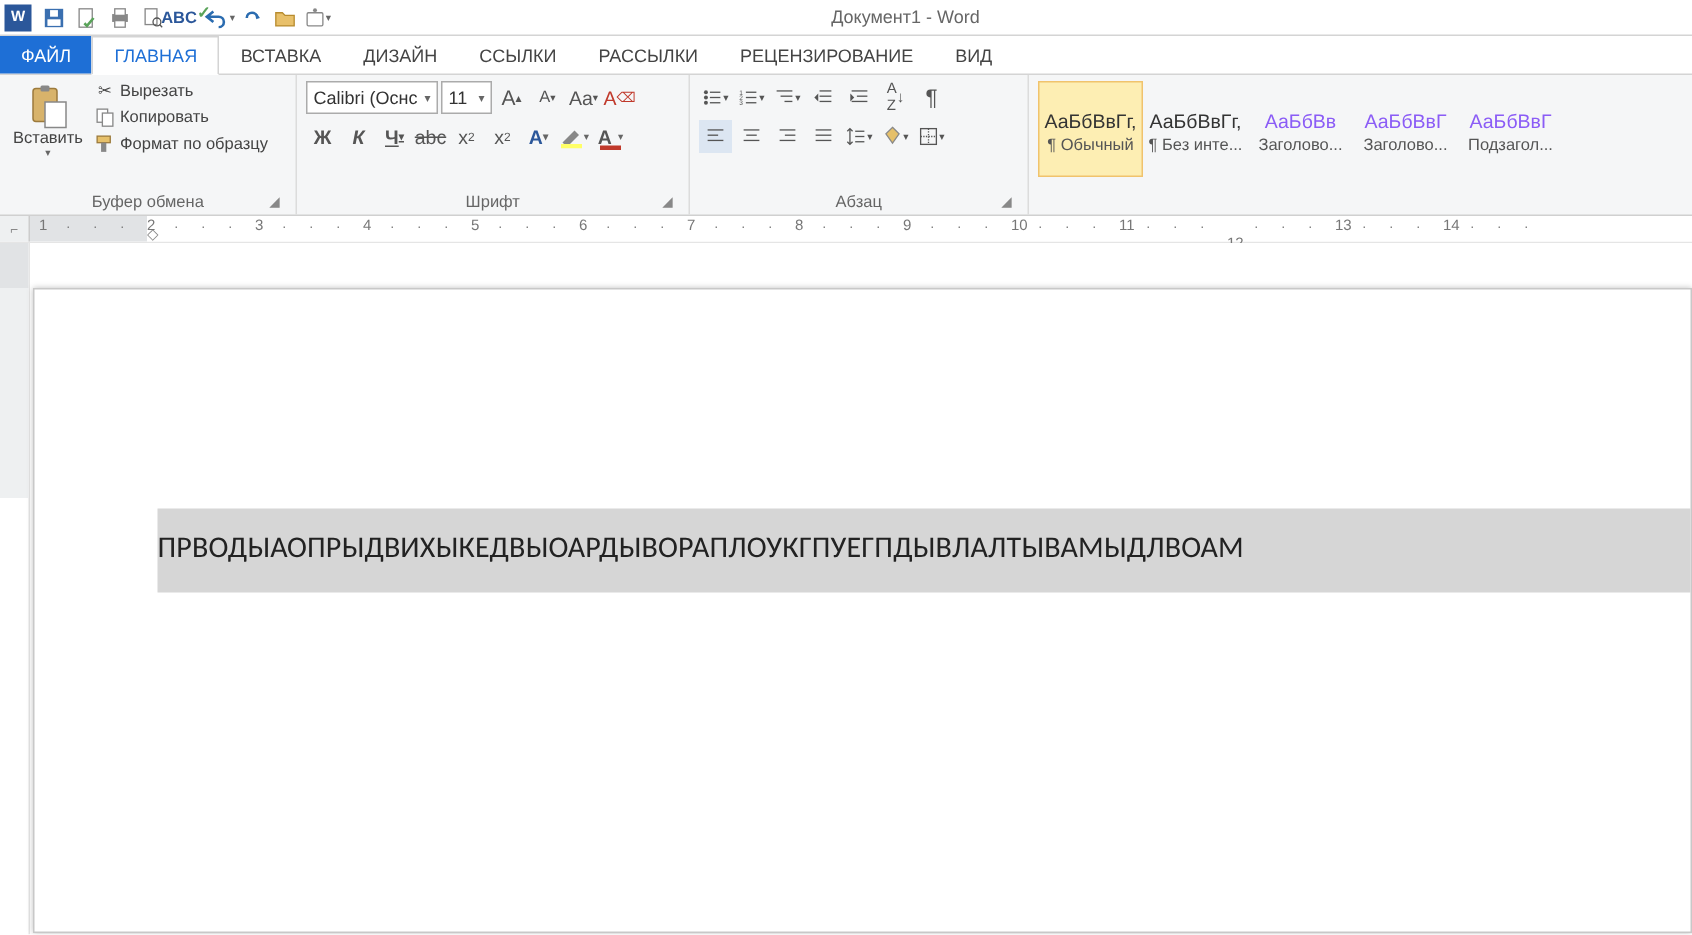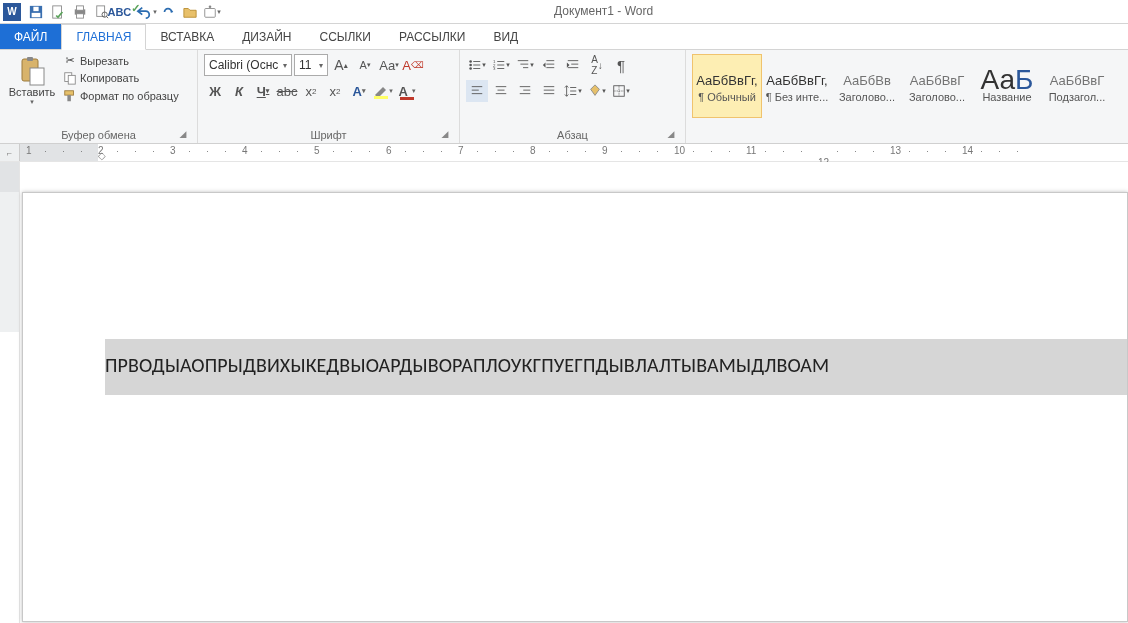--- a/index.html
+++ b/index.html
@@ -112,21 +112,21 @@
   
   .styles-gallery { display:flex; align-items:stretch; gap:0; height:64px;}
   .style-item {
     width:70px;
     border:1px solid transparent;
     display:flex; flex-direction:column; align-items:center; justify-content:center;
     padding:2px 2px;
   }
   .style-item.sel { border:1px solid #f0c36d; background:#fdeeb3;}
   .style-prev { font-size:13px; color:#333; height:22px; display:flex;align-items:center;}
-  .style-prev.blue { color:#737373; }
+  .style-prev.blue { color:#8b5cf6; }
   .style-prev.big { font-size:28px; color:#333;}
   .style-name { font-size:11px; color:#555; white-space:nowrap; overflow:hidden; text-overflow:ellipsis; max-width:66px;}
 
   
   .ruler-area {
     height:18px;
     background:#fff;
     position:relative;
     border-bottom:1px solid #e5e5e5;
     display:flex;
@@ -244,20 +244,21 @@
   <div class="title-text">Документ1 - Word</div>
 </div>
 
 <div class="tabs">
   <div class="tab file">ФАЙЛ</div>
   <div class="tab active">ГЛАВНАЯ</div>
   <div class="tab">ВСТАВКА</div>
   <div class="tab">ДИЗАЙН</div>
   <div class="tab">ССЫЛКИ</div>
   <div class="tab">РАССЫЛКИ</div>
+  <div class="tab">РЕЦЕНЗИРОВАНИЕ</div>
   <div class="tab">ВИД</div>
 </div>
 
 <div class="ribbon">
 
   <div class="group" style="width:198px;">
     <div class="group-body">
       <div class="big-btn">
         <span class="ic">
           <svg width="28" height="30" viewBox="0 0 28 30">
@@ -479,24 +480,20 @@
             <div class="style-prev ">АаБбВвГг,</div>
             <div class="style-name">¶ Без инте...</div>
           </div>
           <div class="style-item">
             <div class="style-prev blue">АаБбВв</div>
             <div class="style-name">Заголово...</div>
           </div>
           <div class="style-item">
             <div class="style-prev blue">АаБбВвГ</div>
             <div class="style-name">Заголово...</div>
-          </div>
-          <div class="style-item">
-            <div class="style-prev big">Аа<span style="color:#2b579a;">Б</span></div>
-            <div class="style-name">Название</div>
           </div>
           <div class="style-item">
             <div class="style-prev blue">АаБбВвГ</div>
             <div class="style-name">Подзагол...</div>
           </div>
         </div>
     </div>
   </div>
 </div>
 

